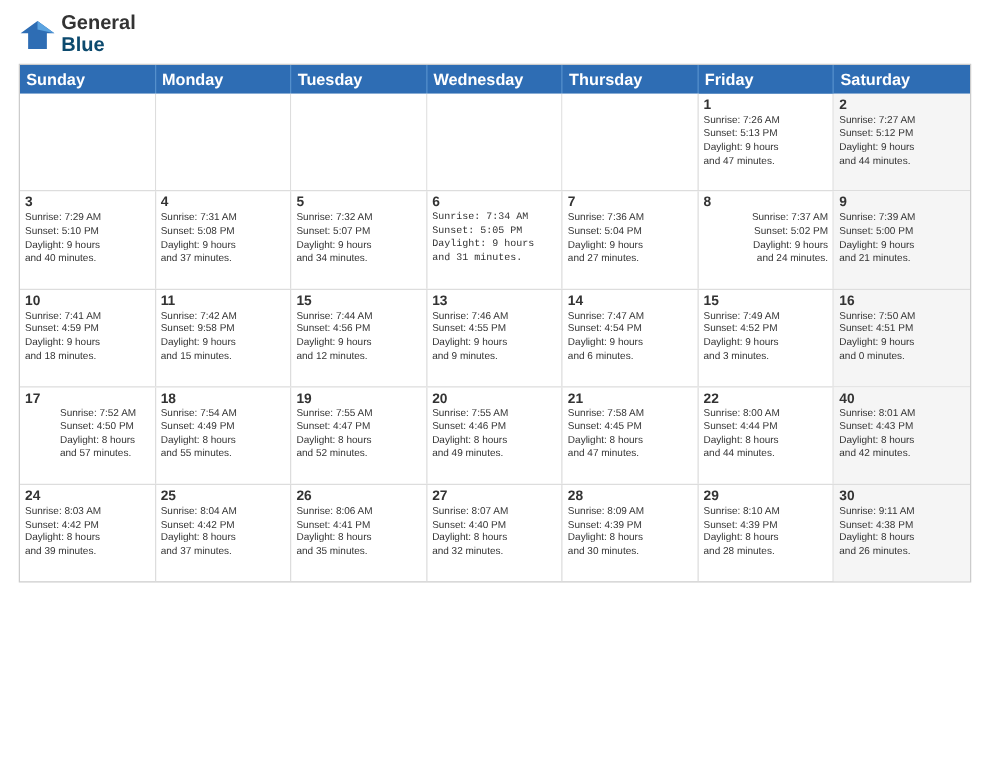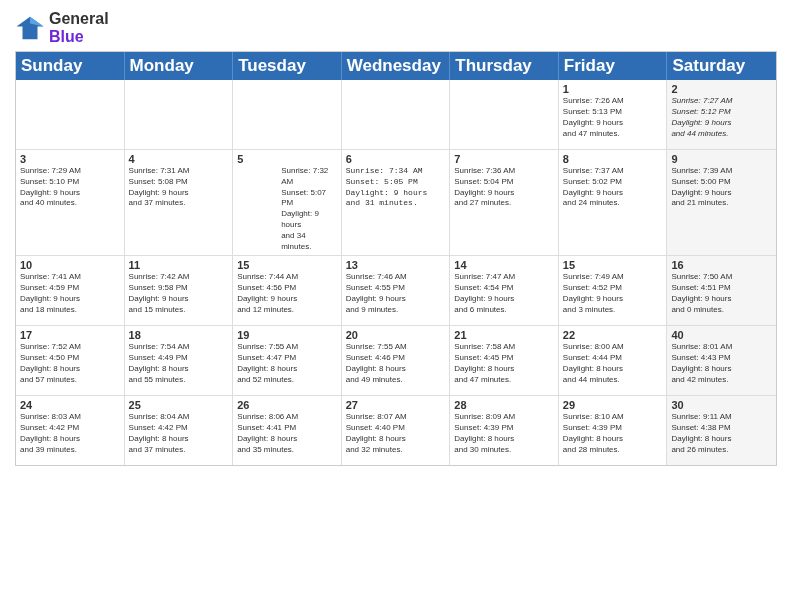--- a/index.html
+++ b/index.html
@@ -50,21 +50,21 @@
       flex-direction: column;
       border: 1px solid #ccc;
     }
     .cal-header {
       display: grid;
       grid-template-columns: repeat(7, 1fr);
       background: #2e6db4;
     }
     .cal-header-cell {
       color: #fff;
-      font-size: 17px;
+      font-size: 13px;
       font-weight: bold;
       padding: 4px 5px;
       text-align: left;
       border-right: 1px solid #5590cc;
     }
     .cal-header-cell:last-child { border-right: none; }
     .cal-body {
       flex: 1;
       display: flex;
       flex-direction: column;
@@ -104,21 +104,21 @@
 
 <div class="page">
   <div class="header">
     <div class="logo">
       <svg class="logo-bird" viewBox="0 0 40 40">
         <polygon points="20,5 38,18 30,18 30,35 10,35 10,18 2,18" fill="#2e6db4"></polygon>
         <polygon points="20,5 38,18 20,14" fill="#5ba3e0"></polygon>
       </svg>
       <div style="display:flex;flex-direction:column;line-height:1.1">
         <span style="font-size:16px;font-weight:bold;color:#333;">General</span>
-        <span style="font-size:16px;font-weight:bold;color:#6d28d9;">Blue</span>
+        <span style="font-size:16px;font-weight:bold;color:#0c4a6e;">Blue</span>
       </div>
     </div>
     <div class="title-block">
       <div class="month-title"></div>
       <div class="location"></div>
     </div>
   </div>
 
   <div class="calendar">
     <div class="cal-header">
@@ -139,21 +139,21 @@
           <div class="cal-cell empty"></div>
           <div class="cal-cell">
             <span class="day-num">1</span>
             <div class="day-info" style="white-space: pre-line;">Sunrise: 7:26 AM
 Sunset: 5:13 PM
 Daylight: 9 hours
 and 47 minutes.</div>
           </div>
           <div class="cal-cell shaded">
             <span class="day-num">2</span>
-            <div class="day-info" style="white-space: pre-line; font-style: italic;">Sunrise: 7:27 AM
+            <div class="day-info" style="white-space: pre-line;">Sunrise: 7:27 AM
 Sunset: 5:12 PM
 Daylight: 9 hours
 and 44 minutes.</div>
           </div>
         </div>
         <div class="cal-row">
           <div class="cal-cell">
             <span class="day-num">3</span>
             <div class="day-info" style="white-space: pre-line;">Sunrise: 7:29 AM
 Sunset: 5:10 PM
@@ -162,42 +162,42 @@
           </div>
           <div class="cal-cell">
             <span class="day-num">4</span>
             <div class="day-info" style="white-space: pre-line;">Sunrise: 7:31 AM
 Sunset: 5:08 PM
 Daylight: 9 hours
 and 37 minutes.</div>
           </div>
           <div class="cal-cell">
             <span class="day-num">5</span>
-            <div class="day-info" style="white-space: pre-line; margin-left: 44px;">Sunrise: 7:32 AM
+            <div class="day-info" style="white-space: pre-line;">Sunrise: 7:32 AM
 Sunset: 5:07 PM
 Daylight: 9 hours
 and 34 minutes.</div>
           </div>
           <div class="cal-cell">
             <span class="day-num">6</span>
             <div class="day-info" style="white-space: pre-line; font-family: Liberation Mono, monospace;">Sunrise: 7:34 AM
 Sunset: 5:05 PM
 Daylight: 9 hours
 and 31 minutes.</div>
           </div>
           <div class="cal-cell">
             <span class="day-num">7</span>
             <div class="day-info" style="white-space: pre-line;">Sunrise: 7:36 AM
 Sunset: 5:04 PM
 Daylight: 9 hours
 and 27 minutes.</div>
           </div>
           <div class="cal-cell">
             <span class="day-num">8</span>
-            <div class="day-info" style="white-space: pre-line;">Sunrise: 7:37 AM
+            <div class="day-info" style="white-space: pre-line; text-align: right;">Sunrise: 7:37 AM
 Sunset: 5:02 PM
 Daylight: 9 hours
 and 24 minutes.</div>
           </div>
           <div class="cal-cell shaded">
             <span class="day-num">9</span>
             <div class="day-info" style="white-space: pre-line;">Sunrise: 7:39 AM
 Sunset: 5:00 PM
 Daylight: 9 hours
 and 21 minutes.</div>
@@ -250,21 +250,21 @@
             <span class="day-num">16</span>
             <div class="day-info" style="white-space: pre-line;">Sunrise: 7:50 AM
 Sunset: 4:51 PM
 Daylight: 9 hours
 and 0 minutes.</div>
           </div>
         </div>
         <div class="cal-row">
           <div class="cal-cell">
             <span class="day-num">17</span>
-            <div class="day-info" style="white-space: pre-line;">Sunrise: 7:52 AM
+            <div class="day-info" style="white-space: pre-line; margin-left: 28px;">Sunrise: 7:52 AM
 Sunset: 4:50 PM
 Daylight: 8 hours
 and 57 minutes.</div>
           </div>
           <div class="cal-cell">
             <span class="day-num">18</span>
             <div class="day-info" style="white-space: pre-line;">Sunrise: 7:54 AM
 Sunset: 4:49 PM
 Daylight: 8 hours
 and 55 minutes.</div>

